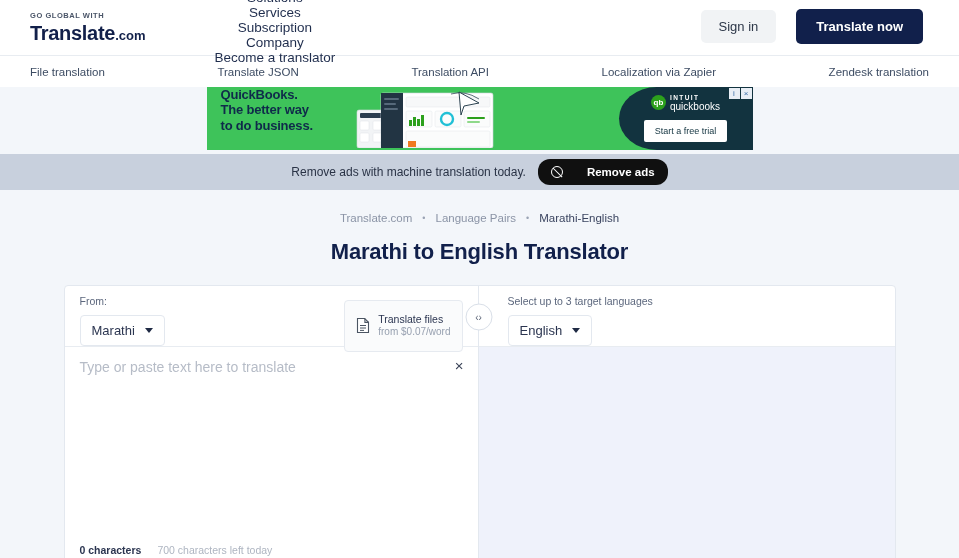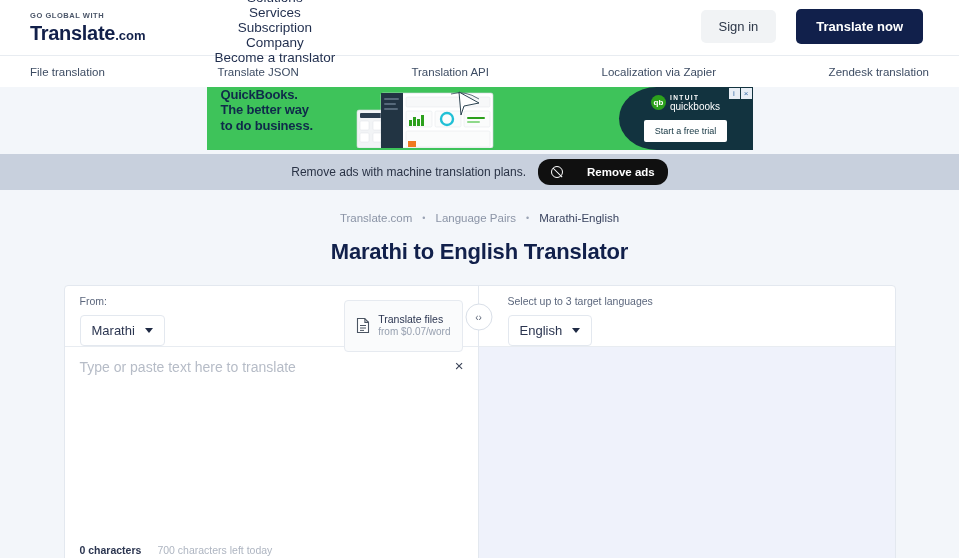--- a/index.html
+++ b/index.html
@@ -404,21 +404,21 @@
     </div>
 
     <div class="ad-controls">
       <div class="ad-ico">i</div>
       <div class="ad-ico">×</div>
     </div>
   </div>
 </div>
 
 <div class="removeads-bar">
-  <span class="removeads-text">Remove ads with machine translation plans.</span>
+  <span class="removeads-text">Remove ads with machine translation today.</span>
   <button class="btn-removeads">
     <span class="noads-icon"></span>
     <span>Remove ads</span>
   </button>
 </div>
 
 <div class="page">
 
   <div class="breadcrumb">
     <a href="#">Translate.com</a>

